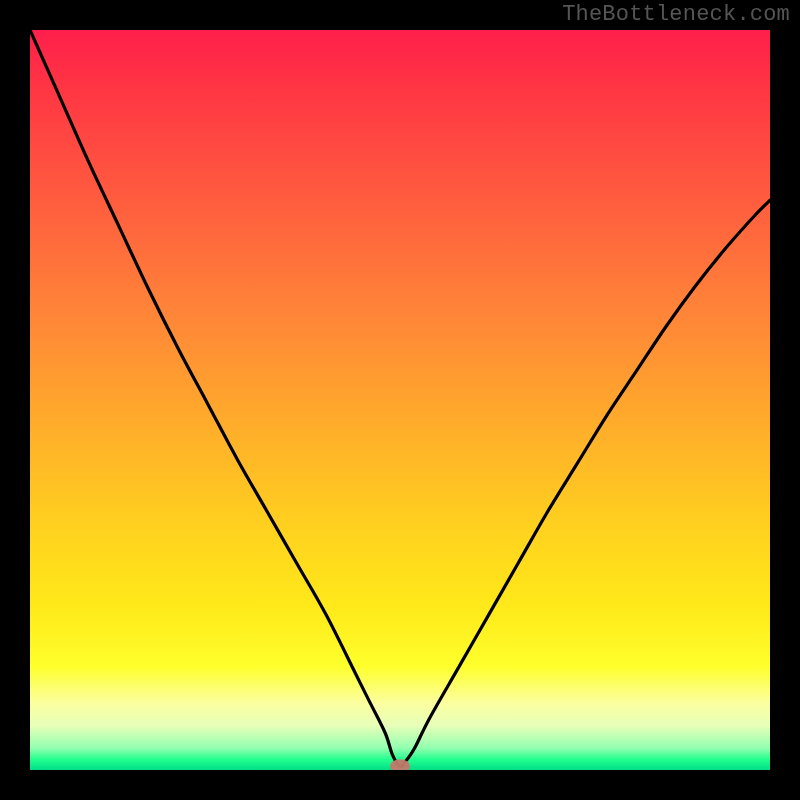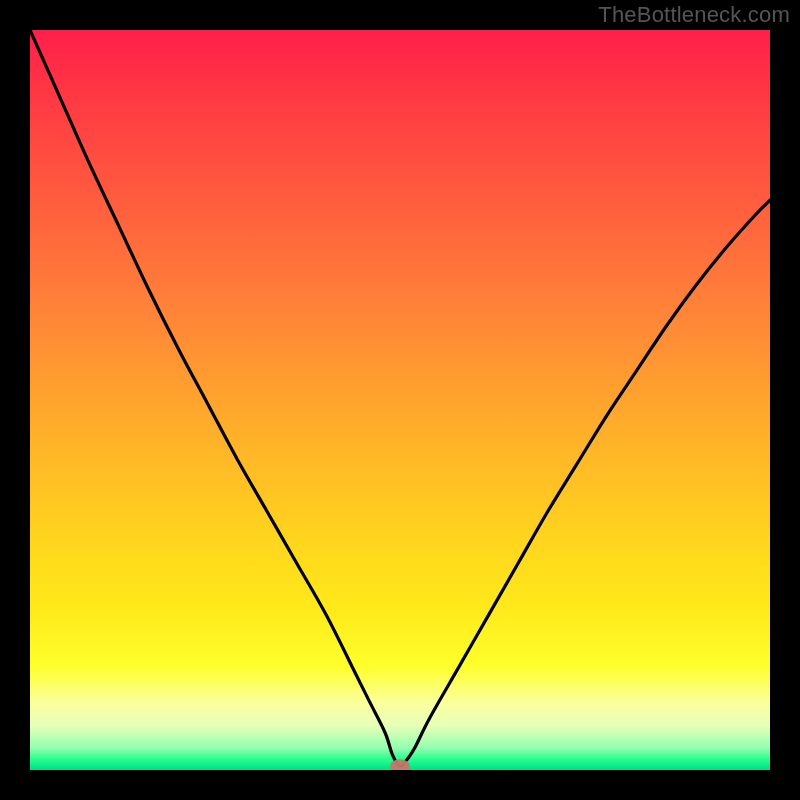--- a/index.html
+++ b/index.html
@@ -9,20 +9,21 @@
     height: 800px;
     overflow: hidden;
     background: #000;
     font-family: Arial, Helvetica, sans-serif;
   }
   .frame {
     position: relative;
     width: 800px;
     height: 660px;
     background: #000;
+    font-family: Liberation Mono, monospace;
   }
   .watermark {
     position: absolute;
     top: 2px;
     right: 10px;
     font-size: 22px;
     font-weight: 500;
     color: #555;
     letter-spacing: 0.2px;
     z-index: 10;

